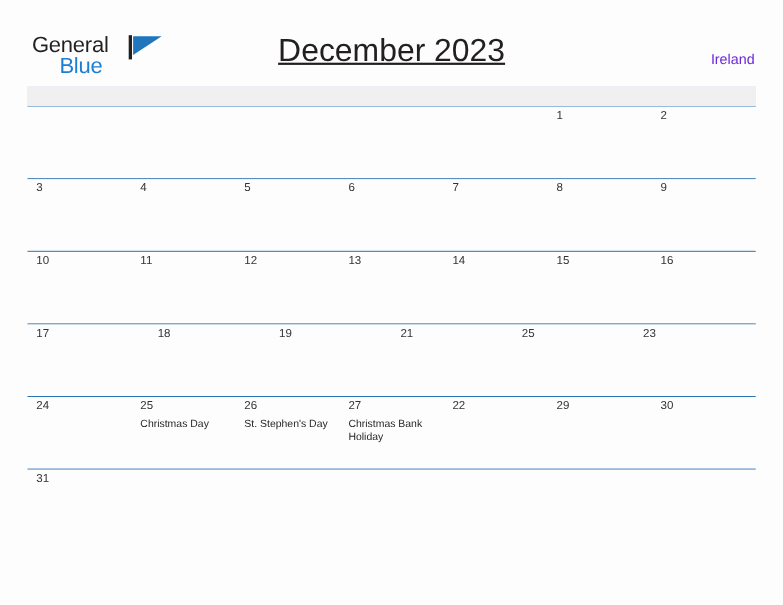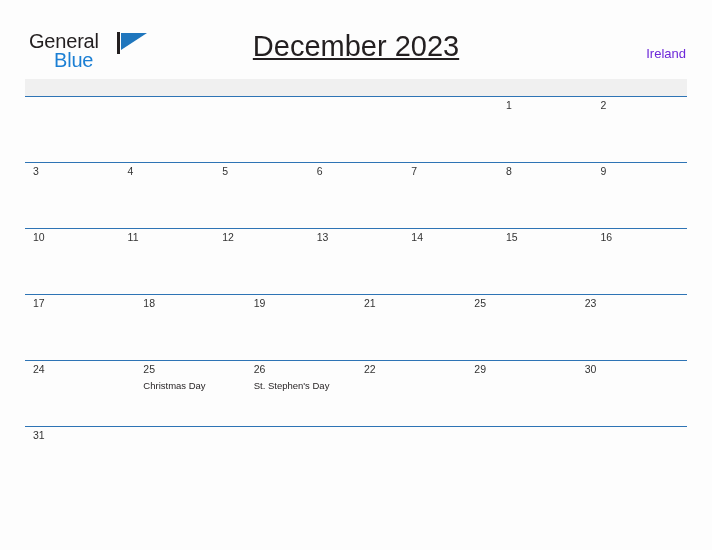--- a/index.html
+++ b/index.html
@@ -326,20 +326,26 @@
                 <div class="event">Christmas Day</div>
               </div>
             </div>
             <div class="day">
               <span class="daynum">26</span>
               <div class="events">
                 <div class="event">St. Stephen's Day</div>
               </div>
             </div>
             <div class="day">
+              <span class="daynum">27</span>
+              <div class="events">
+                <div class="event">Christmas Bank Holiday</div>
+              </div>
+            </div>
+            <div class="day">
               <span class="daynum">22</span>
             </div>
             <div class="day">
               <span class="daynum">29</span>
             </div>
             <div class="day">
               <span class="daynum">30</span>
             </div>
           </div>
         </div>

